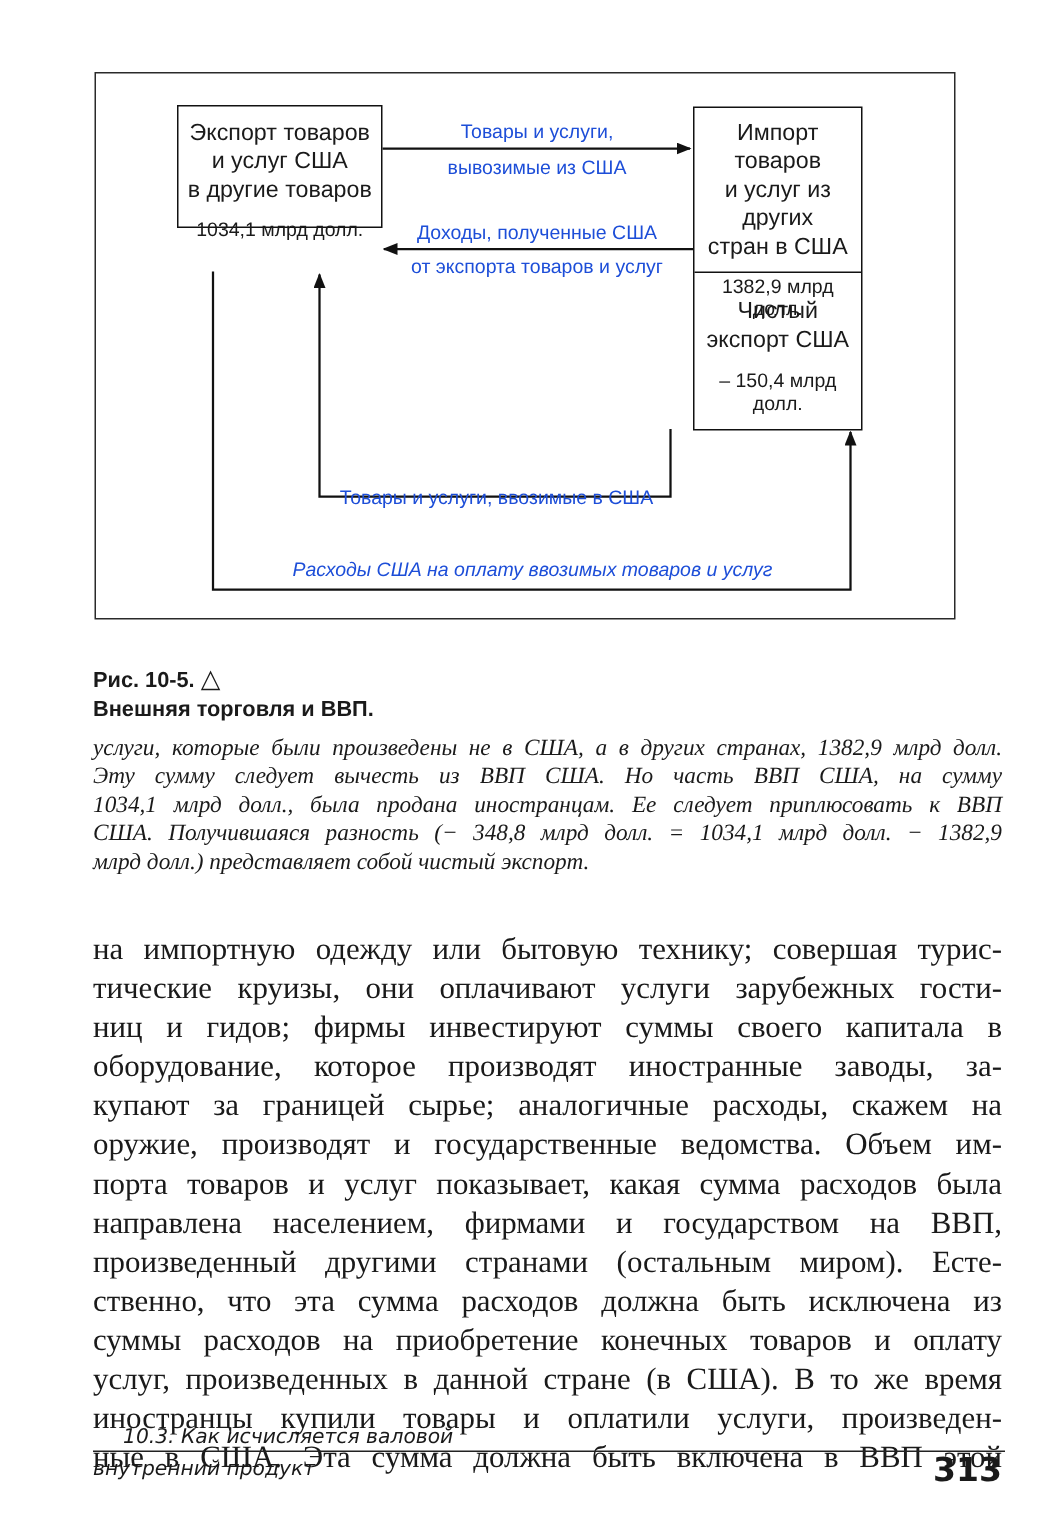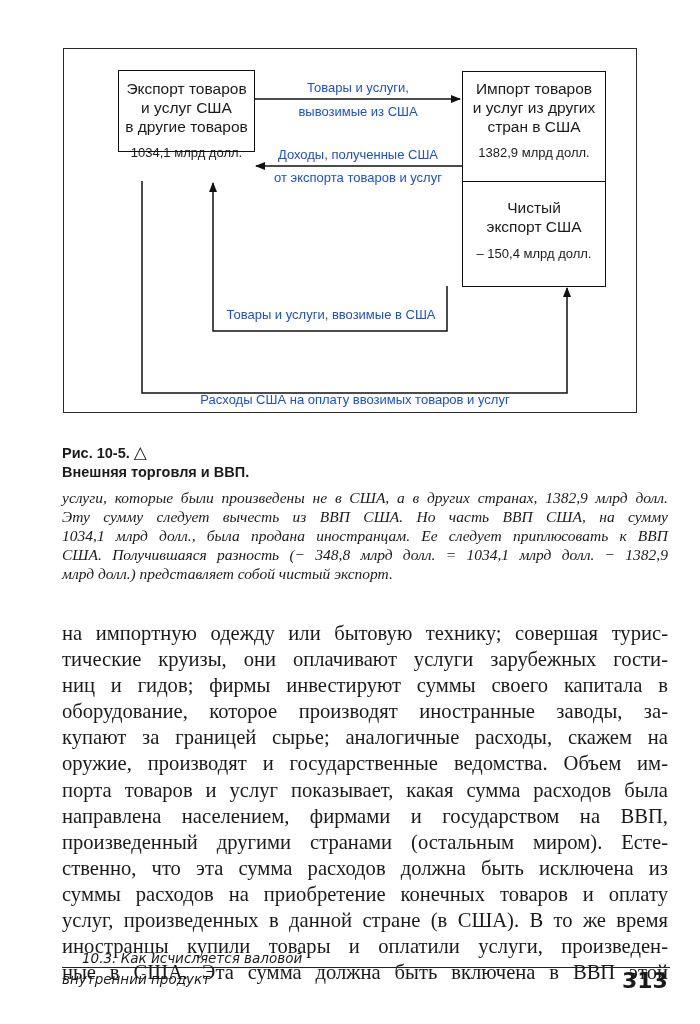--- a/index.html
+++ b/index.html
@@ -46,40 +46,40 @@
     <polyline points="142,181 142,393 567,393 567,288" fill="none" stroke="#111" stroke-width="1.5" marker-end="url(#ah)"></polyline>
   </svg>
 
   <div class="box" style="left:118px; top:70px; width:137px; height:82px; padding-top:8px;">
     <div class="t">Экспорт товаров</div>
     <div class="t">и услуг США</div>
     <div class="t">в другие товаров</div>
     <div class="v">1034,1 млрд долл.</div>
   </div>
 
-  <div class="box" style="left:462px; top:71px; width:144px; height:216px;">
+  <div class="box" style="left:462px; top:71px; width:113px; height:216px;">
     <div style="height:110px; border-bottom:1.5px solid #111; padding-top:7px; box-sizing:border-box;">
       <div class="t">Импорт товаров</div>
       <div class="t">и услуг из других</div>
       <div class="t">стран в США</div>
       <div class="v">1382,9 млрд долл.</div>
     </div>
     <div style="padding-top:16px;">
       <div class="t">Чистый</div>
       <div class="t">экспорт США</div>
       <div class="v" style="margin-top:10px;">– 150,4 млрд долл.</div>
     </div>
   </div>
 
   <div class="lbl" style="left:260px; width:196px; top:80px;">Товары и услуги,</div>
   <div class="lbl" style="left:260px; width:196px; top:104px;">вывозимые из США</div>
   <div class="lbl" style="left:260px; width:196px; top:147px;">Доходы, полученные США</div>
   <div class="lbl" style="left:254px; width:208px; top:170px;">от экспорта товаров и услуг</div>
-  <div class="lbl" style="left:218px; width:226px; top:307px;">Товары и услуги, ввозимые в США</div>
-  <div class="lbl" style="left:146px; width:418px; top:392px; ">Расходы США на оплату ввозимых товаров и услуг</div>
+  <div class="lbl" style="left:218px; width:226px; top:324px;">Товары и услуги, ввозимые в США</div>
+  <div class="lbl" style="left:146px; width:418px; top:372px; font-style:italic;">Расходы США на оплату ввозимых товаров и услуг</div>
 </div>
 
 <div class="abs" style="left:62px; top:443px; width:606px;">
   <div class="cap-head">
     <span>Рис. 10-5.</span>
     <span style="font-weight:normal; font-size:17px;">△</span>
   </div>
   <div class="cap-head">Внешняя торговля и ВВП.</div>
   <div class="cap-body" style="margin-top:6px;">
     <div style="text-align-last:justify;">услуги, которые были произведены не в США, а в других странах, 1382,9 млрд долл.</div>

